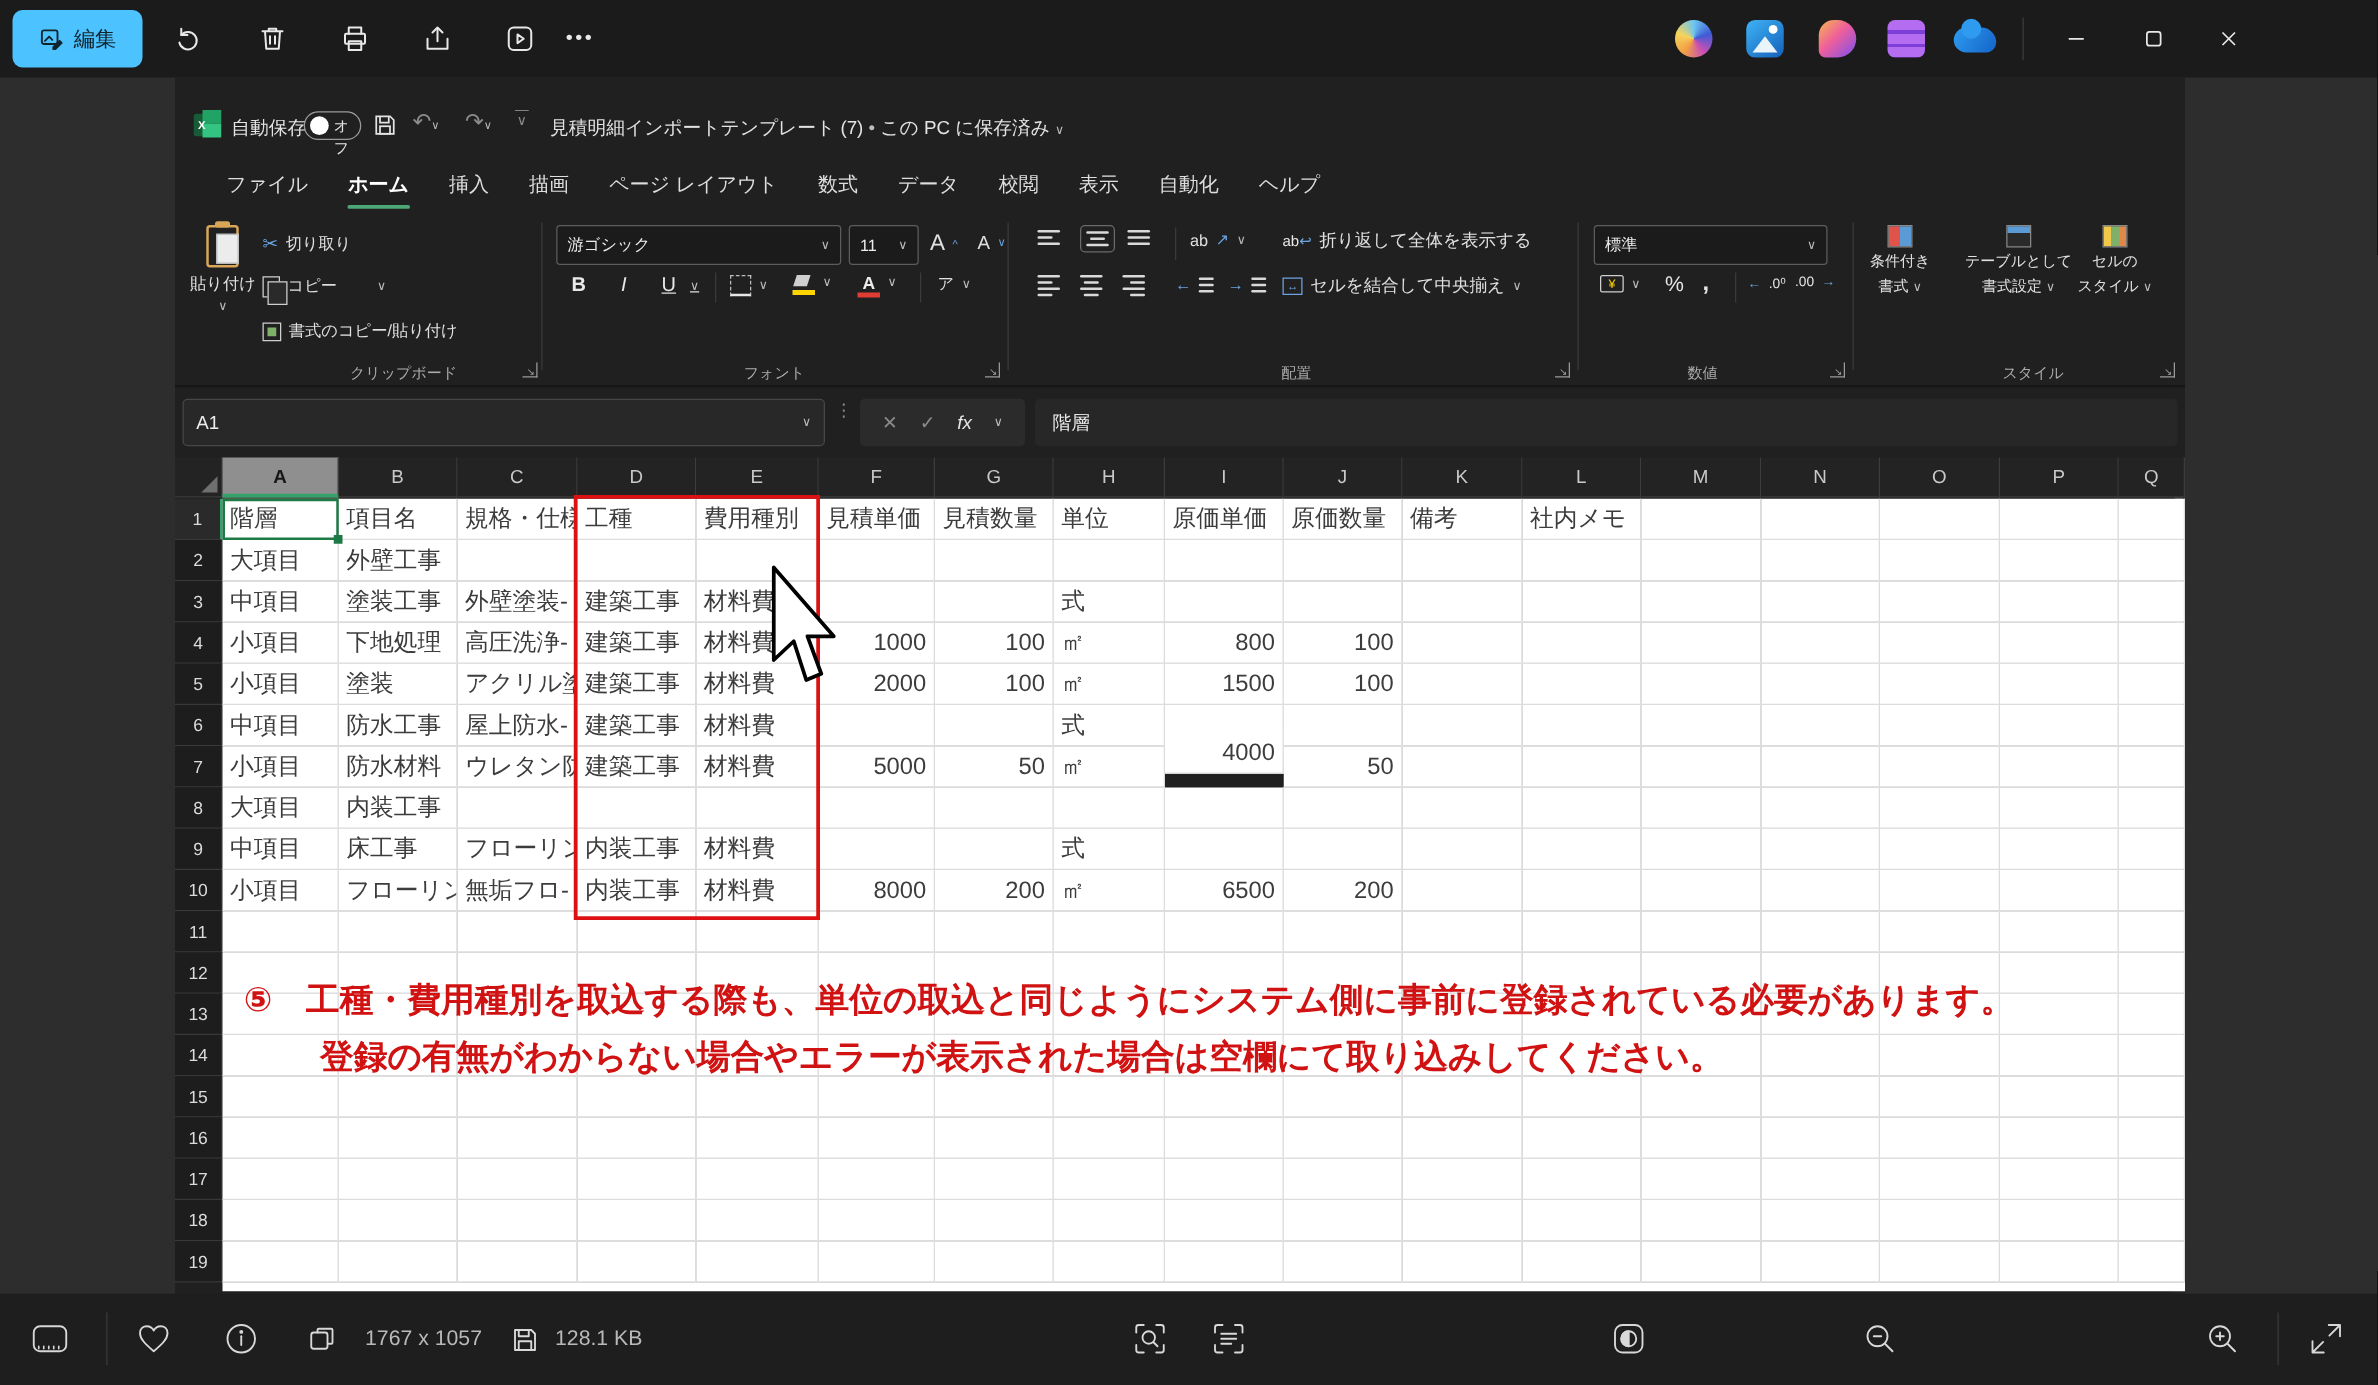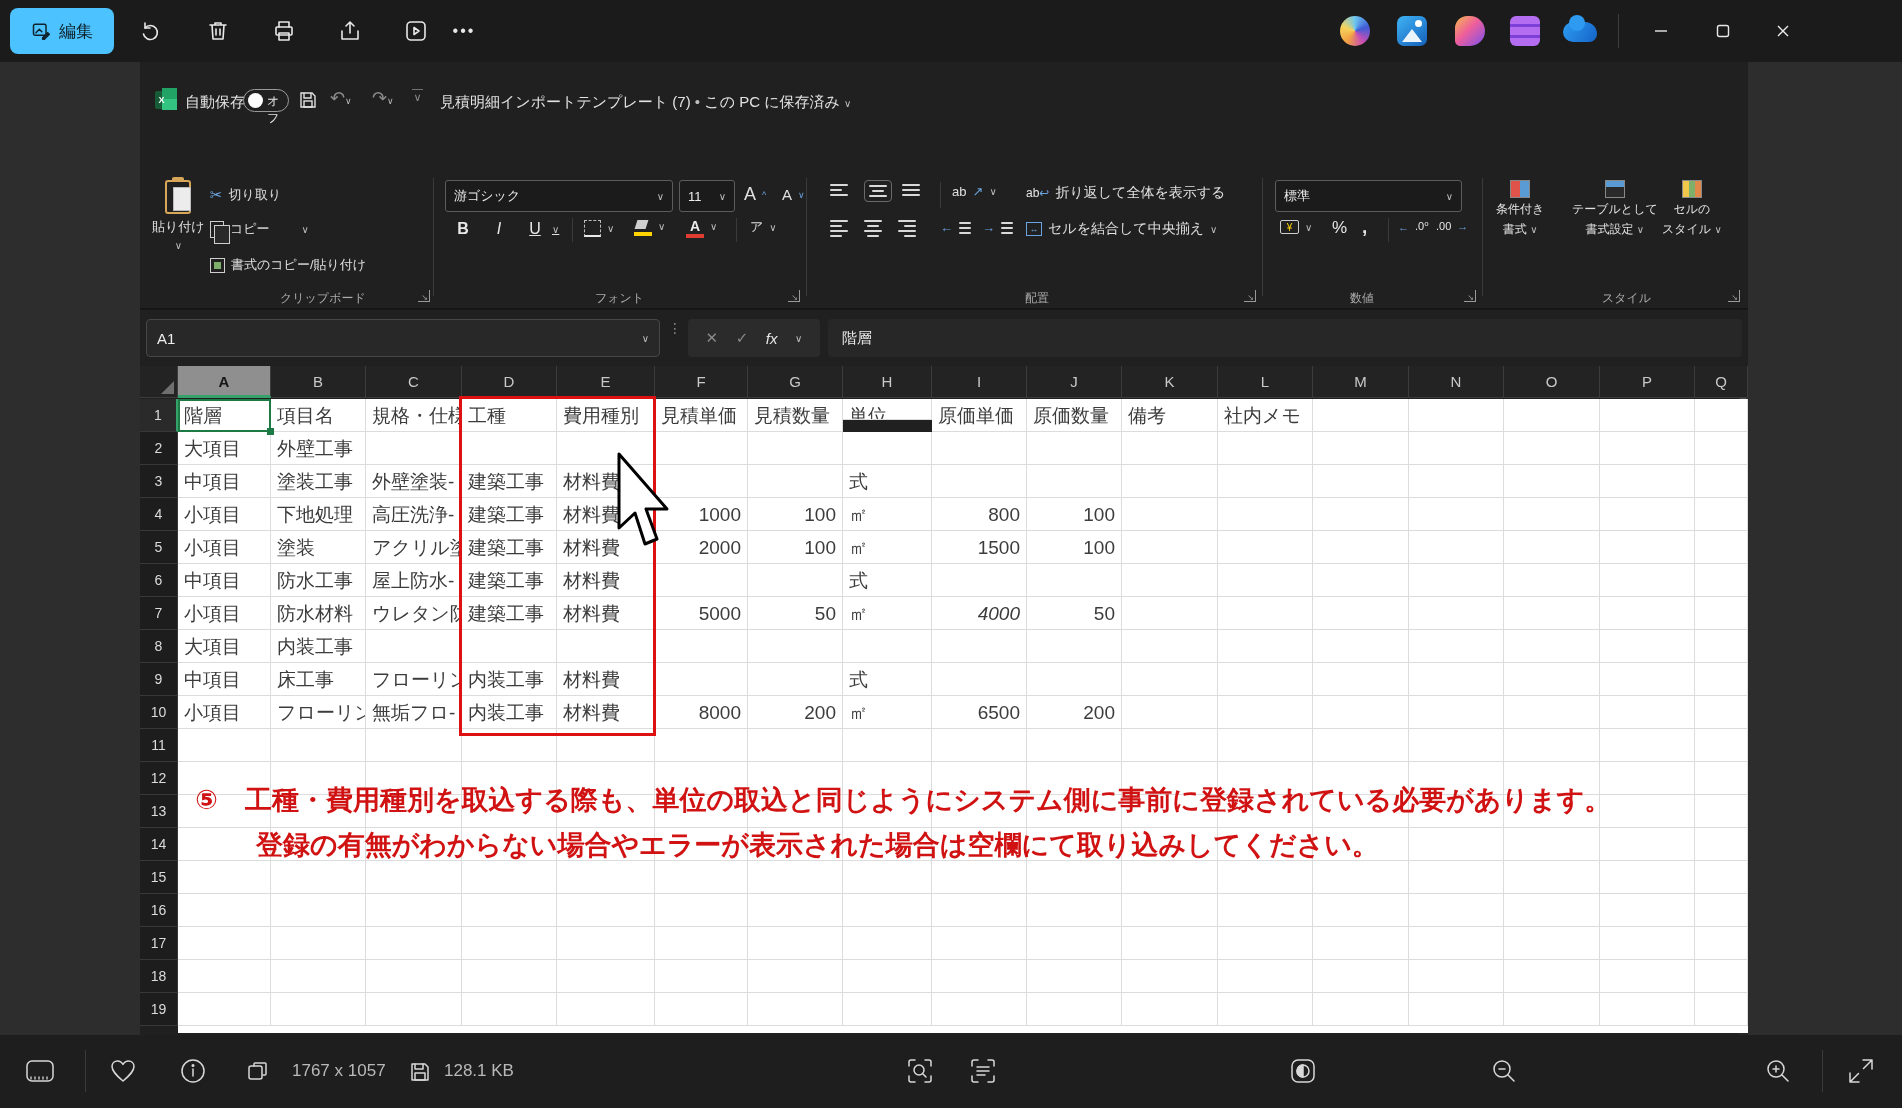--- a/index.html
+++ b/index.html
@@ -207,20 +207,33 @@
     <div class="qat" style="left:190px;top:25px">↶<span class="chev" style="font-size:9px">∨</span></div>
     <div class="qat" style="left:232px;top:25px">↷<span class="chev" style="font-size:9px">∨</span></div>
     <div class="qat" style="left:272px;top:22px;font-size:11px;text-align:center;line-height:9px">—<br>∨</div>
     <div class="etb" style="left:300px;top:31px">
       <span>見積明細インポートテンプレート (7)</span>
       <span style="color:#bdbdbd">•</span>
       <span>この PC に保存済み</span>
       <span class="chev">∨</span>
     </div>
 
+    <div id="tab-row">
+        <div class="tab">ファイル</div>
+        <div class="tab active">ホーム</div>
+        <div class="tab">挿入</div>
+        <div class="tab">描画</div>
+        <div class="tab">ページ レイアウト</div>
+        <div class="tab">数式</div>
+        <div class="tab">データ</div>
+        <div class="tab">校閲</div>
+        <div class="tab">表示</div>
+        <div class="tab">自動化</div>
+        <div class="tab">ヘルプ</div>
+      </div>
 
     <div id="ribbon">
 
       <div class="rbtn" style="left:12px;top:8px;flex-direction:column;gap:4px">
         <div class="clipboard-ico"></div>
         <span>貼り付け</span>
         <span class="chev">∨</span>
       </div>
       <div class="rbtn" style="left:70px;top:14px">
         <span style="color:#6aa3e0;font-size:15px">✂</span>
@@ -442,21 +455,21 @@
         <div class="colhead" style="left: 1460px; width: 95px;">P</div>
         <div class="colhead" style="left: 1555px; width: 53px;">Q</div>
         <div class="rowhead sel" style="top: 33px; height: 33px; line-height: 33px;">1</div>
         <div class="cell selcell" style="left: 38px; top: 33px; width: 93px; height: 33px; line-height: 33px;">階層</div>
         <div class="cell" style="left: 131px; top: 33px; width: 95px; height: 33px; line-height: 33px;">項目名</div>
         <div class="cell" style="left: 226px; top: 33px; width: 96px; height: 33px; line-height: 33px;">規格・仕様</div>
         <div class="cell" style="left: 322px; top: 33px; width: 95px; height: 33px; line-height: 33px;">工種</div>
         <div class="cell" style="left: 417px; top: 33px; width: 98px; height: 33px; line-height: 33px;">費用種別</div>
         <div class="cell" style="left: 515px; top: 33px; width: 93px; height: 33px; line-height: 33px;">見積単価</div>
         <div class="cell" style="left: 608px; top: 33px; width: 95px; height: 33px; line-height: 33px;">見積数量</div>
-        <div class="cell" style="left: 703px; top: 33px; width: 89px; height: 21px; line-height: 33px;">単位</div>
+        <div class="cell" style="left: 703px; top: 33px; width: 89px; height: 33px; line-height: 33px;">単位</div>
         <div class="cell" style="left: 792px; top: 33px; width: 95px; height: 33px; line-height: 33px;">原価単価</div>
         <div class="cell" style="left: 887px; top: 33px; width: 95px; height: 33px; line-height: 33px;">原価数量</div>
         <div class="cell" style="left: 982px; top: 33px; width: 96px; height: 33px; line-height: 33px;">備考</div>
         <div class="cell" style="left: 1078px; top: 33px; width: 95px; height: 33px; line-height: 33px;">社内メモ</div>
         <div class="cell" style="left: 1173px; top: 33px; width: 96px; height: 33px; line-height: 33px;"></div>
         <div class="cell" style="left: 1269px; top: 33px; width: 95px; height: 33px; line-height: 33px;"></div>
         <div class="cell" style="left: 1364px; top: 33px; width: 96px; height: 33px; line-height: 33px;"></div>
         <div class="cell" style="left: 1460px; top: 33px; width: 95px; height: 33px; line-height: 33px;"></div>
         <div class="cell" style="left: 1555px; top: 33px; width: 53px; height: 33px; line-height: 33px;"></div>
         <div class="rowhead" style="top: 66px; height: 33px; line-height: 33px;">2</div>
@@ -551,21 +564,21 @@
         <div class="cell" style="left: 1555px; top: 198px; width: 53px; height: 33px; line-height: 33px;"></div>
         <div class="rowhead" style="top: 231px; height: 33px; line-height: 33px;">7</div>
         <div class="cell" style="left: 38px; top: 231px; width: 93px; height: 33px; line-height: 33px;">小項目</div>
         <div class="cell" style="left: 131px; top: 231px; width: 95px; height: 33px; line-height: 33px;">防水材料</div>
         <div class="cell" style="left: 226px; top: 231px; width: 96px; height: 33px; line-height: 33px;">ウレタン防</div>
         <div class="cell" style="left: 322px; top: 231px; width: 95px; height: 33px; line-height: 33px;">建築工事</div>
         <div class="cell" style="left: 417px; top: 231px; width: 98px; height: 33px; line-height: 33px;">材料費</div>
         <div class="cell num" style="left: 515px; top: 231px; width: 93px; height: 33px; line-height: 33px;">5000</div>
         <div class="cell num" style="left: 608px; top: 231px; width: 95px; height: 33px; line-height: 33px;">50</div>
         <div class="cell" style="left: 703px; top: 231px; width: 89px; height: 33px; line-height: 33px;">㎡</div>
-        <div class="cell num" style="left: 792px; top: 231px; width: 95px; height: 33px; line-height: 33px; font-style: italic;">4000</div>
+        <div class="cell num" style="left: 792px; top: 220px; width: 95px; height: 33px; line-height: 33px;">4000</div>
         <div class="cell num" style="left: 887px; top: 231px; width: 95px; height: 33px; line-height: 33px;">50</div>
         <div class="cell" style="left: 982px; top: 231px; width: 96px; height: 33px; line-height: 33px;"></div>
         <div class="cell" style="left: 1078px; top: 231px; width: 95px; height: 33px; line-height: 33px;"></div>
         <div class="cell" style="left: 1173px; top: 231px; width: 96px; height: 33px; line-height: 33px;"></div>
         <div class="cell" style="left: 1269px; top: 231px; width: 95px; height: 33px; line-height: 33px;"></div>
         <div class="cell" style="left: 1364px; top: 231px; width: 96px; height: 33px; line-height: 33px;"></div>
         <div class="cell" style="left: 1460px; top: 231px; width: 95px; height: 33px; line-height: 33px;"></div>
         <div class="cell" style="left: 1555px; top: 231px; width: 53px; height: 33px; line-height: 33px;"></div>
         <div class="rowhead" style="top: 264px; height: 33px; line-height: 33px;">8</div>
         <div class="cell" style="left: 38px; top: 264px; width: 93px; height: 33px; line-height: 33px;">大項目</div>

